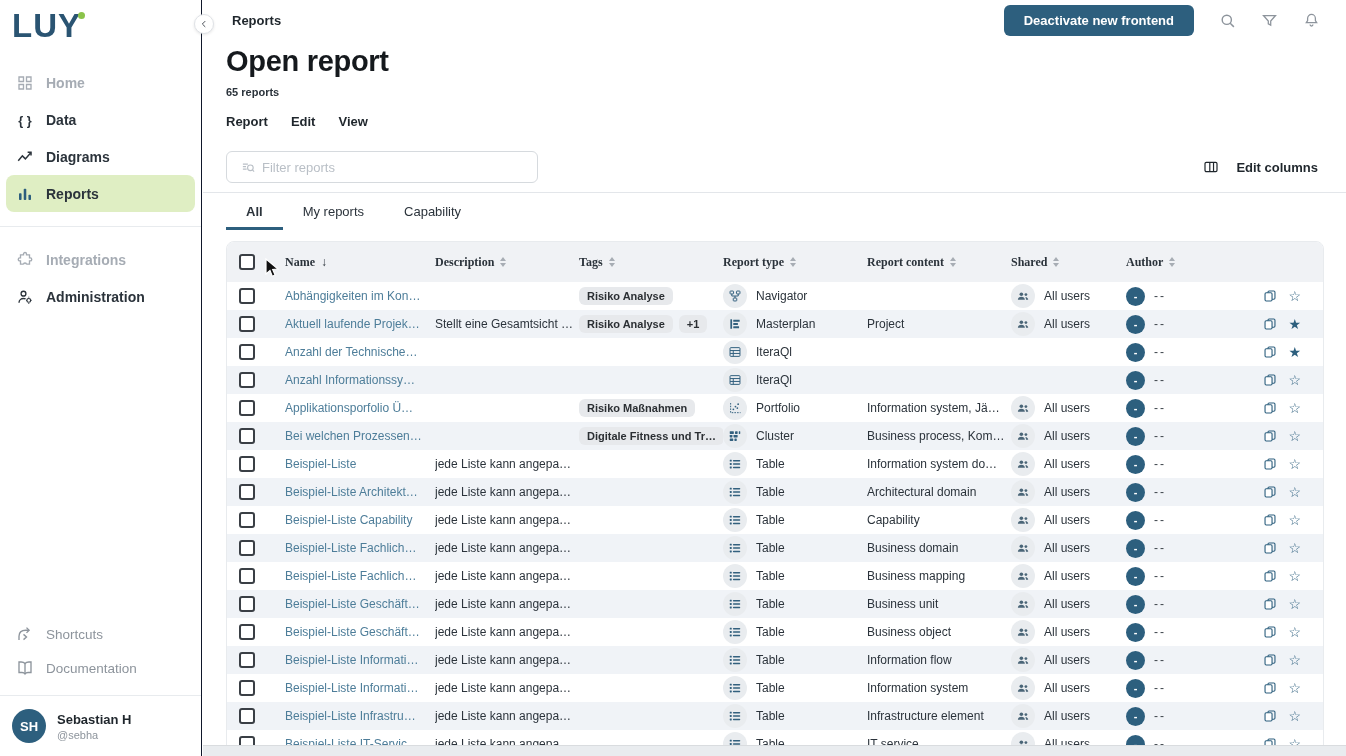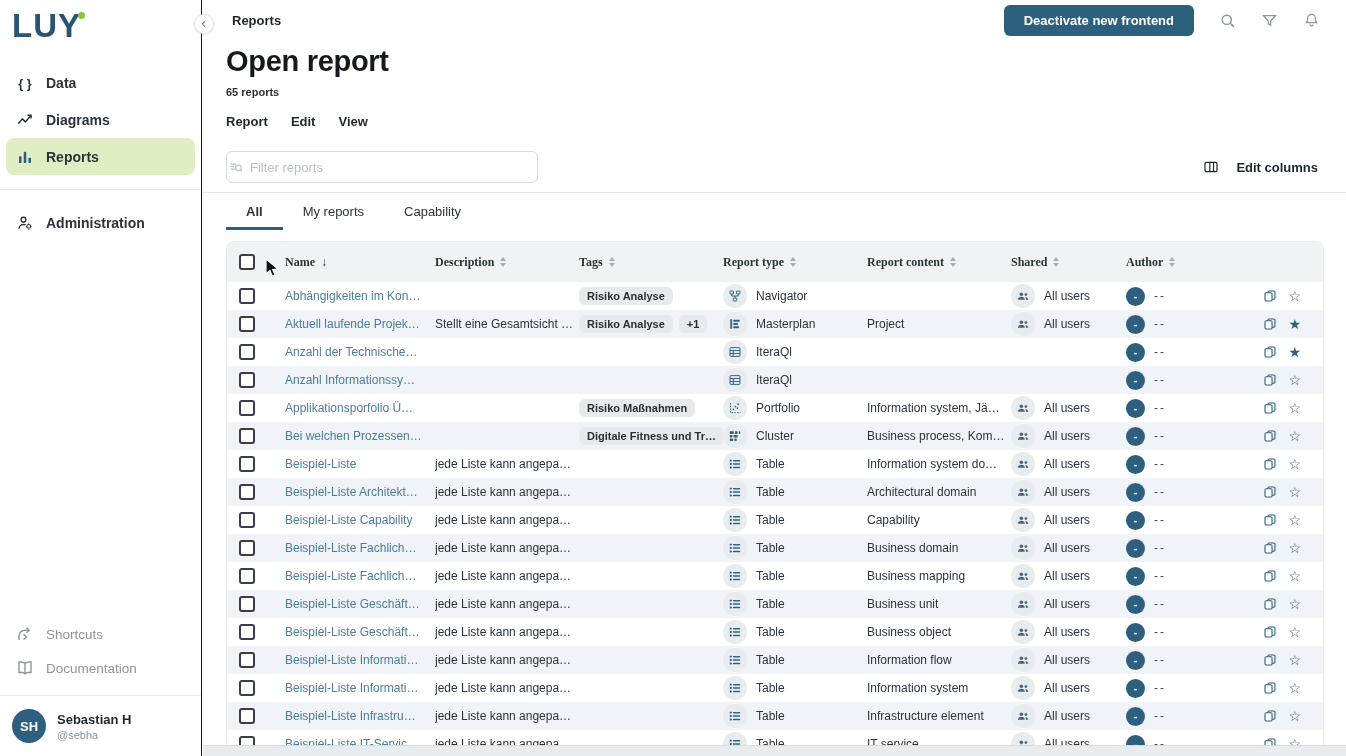--- a/index.html
+++ b/index.html
@@ -42,21 +42,21 @@
   .btn-primary { background:#2d5f7e; color:#fff; font-weight:700; font-size:13px;
                  padding:8px 20px; border-radius:6px; border:none; font-family:inherit; }
   .tb-icon { color:#8d949c; } .tb-icon svg { width:17px; height:17px; }
 
   .pagehead { padding-left:23px; }
   .pagehead h1 { font-size:29px; font-weight:800; color:#15191d; margin-top:5px; letter-spacing:-.3px; }
   .count { font-size:11px; font-weight:700; color:#2b333b; margin-top:8px; }
   .menubar { display:flex; gap:23px; margin-top:16px; font-size:13px; font-weight:700; color:#1f262c; }
   .filterrow { display:flex; align-items:center; margin-top:22px; padding-right:28px; }
   .filter-box { width:312px; height:32px; border:1px solid #d6dade; border-radius:6px;
-                display:flex; align-items:center; padding:0 2px; gap:6px; color:#b9bfc6; }
+                display:flex; align-items:center; padding:0 14px; gap:6px; color:#b9bfc6; }
   .filter-box svg { width:15px; height:15px; flex:none; }
   .filter-box input { border:none; outline:none; flex:1; font-size:13px; font-family:inherit; color:#2b333b; }
   .filter-box input::placeholder { color:#b9bfc6; }
   .editcols { margin-left:auto; display:flex; align-items:center; gap:17px; font-size:13px; font-weight:700; color:#1f262c; }
   .editcols svg { width:16px; height:16px; color:#1f262c; }
   .hdivider { border-top:1px solid #e3e6ea; margin-top:9px; }
   .tabs { display:flex; padding-left:23px; }
   .tab { padding:11px 20px 8px; font-size:13px; color:#2b333b; border-bottom:3px solid transparent; }
   .tab.active { font-weight:700; border-bottom-color:#2d5f7e; }
 
@@ -207,39 +207,51 @@
       </symbol>
     <symbol id="i-cursor" viewBox="0 0 15 21">
         <path d="M1 1l0 15 4-3.4 2.3 5.6 2.8-1.2-2.4-5.5 5.3-.4z" fill="#111" stroke="#fff" stroke-width="1.2"></path>
       </symbol>
   </defs>
 </svg>
 
 <aside class="sidebar">
   <div class="logo"><span>LUY</span><i></i></div>
   <nav class="nav">
+    <div class="nav-item disabled">
+      <svg>
+          <use href="#i-grid"></use>
+        </svg>
+      <span>Home</span>
+    </div>
     <div class="nav-item">
       <svg>
           <use href="#i-braces"></use>
         </svg>
       <span>Data</span>
     </div>
     <div class="nav-item">
       <svg>
           <use href="#i-trend"></use>
         </svg>
       <span>Diagrams</span>
     </div>
     <div class="nav-item active">
       <svg>
           <use href="#i-bars"></use>
         </svg>
       <span>Reports</span>
     </div>
     <div class="side-divider"></div>
+    <div class="nav-item disabled">
+      <svg>
+          <use href="#i-puzzle"></use>
+        </svg>
+      <span>Integrations</span>
+    </div>
     <div class="nav-item">
       <svg>
           <use href="#i-admin"></use>
         </svg>
       <span>Administration</span>
     </div>
   </nav>
   <div class="side-spacer"></div>
   <div class="nav-item small">
     <svg>

